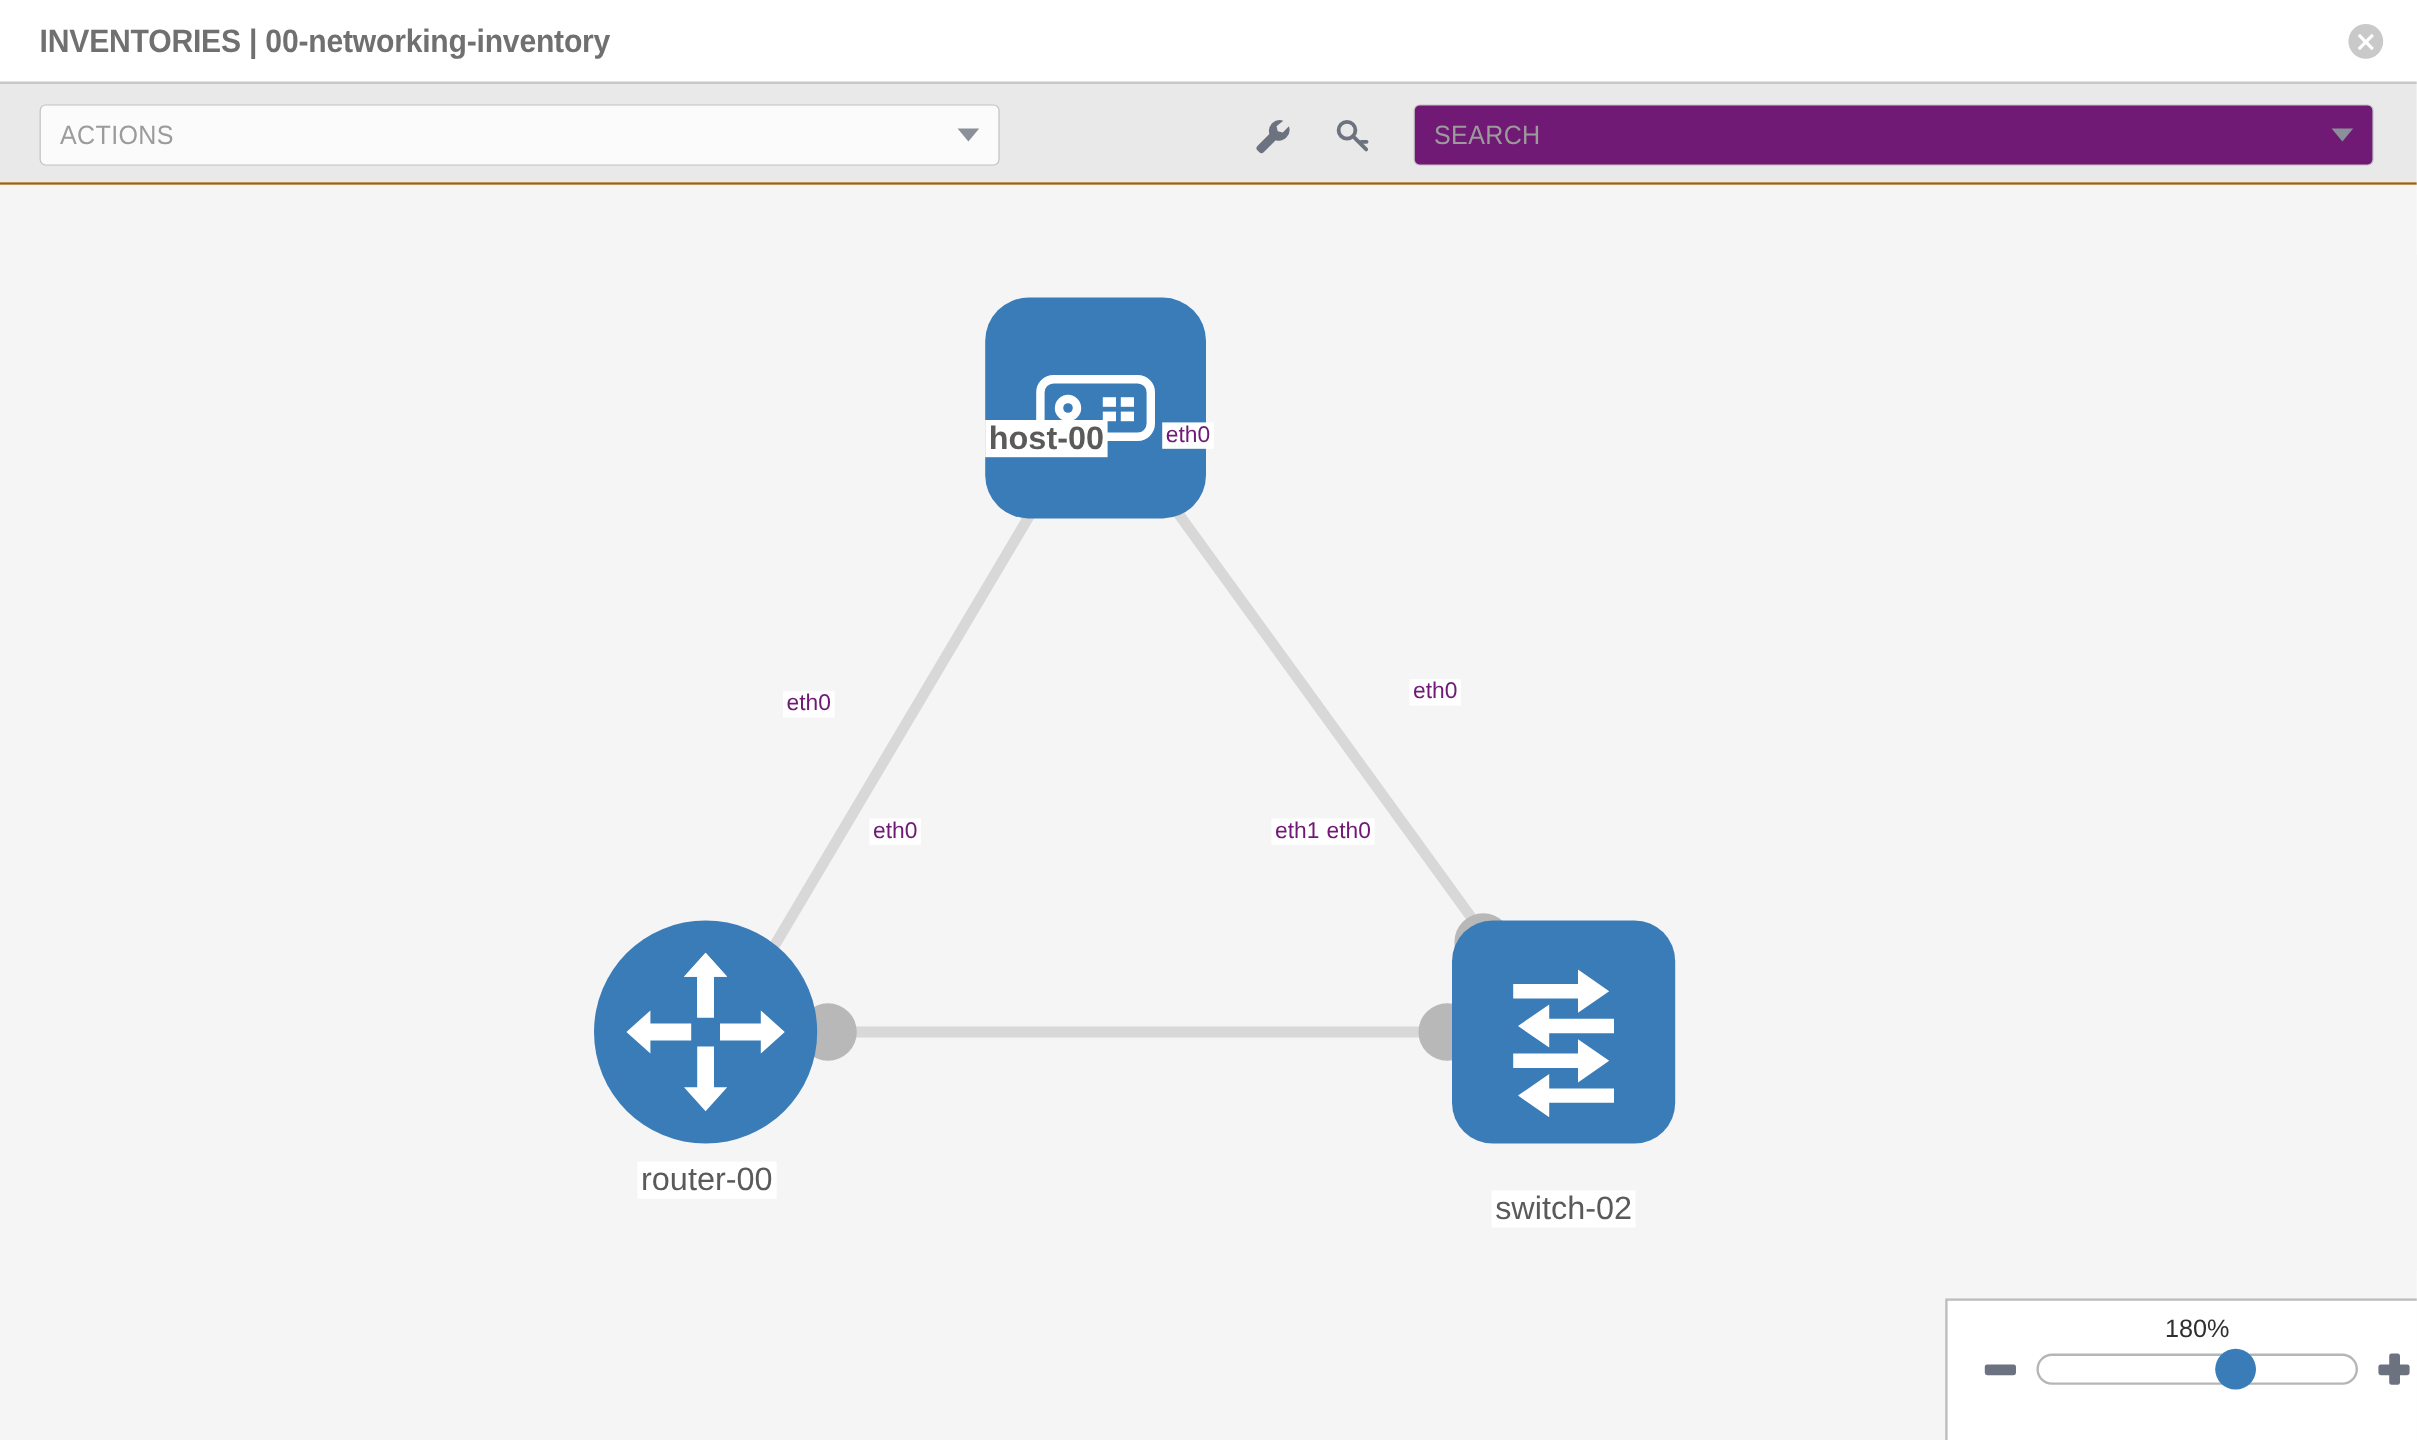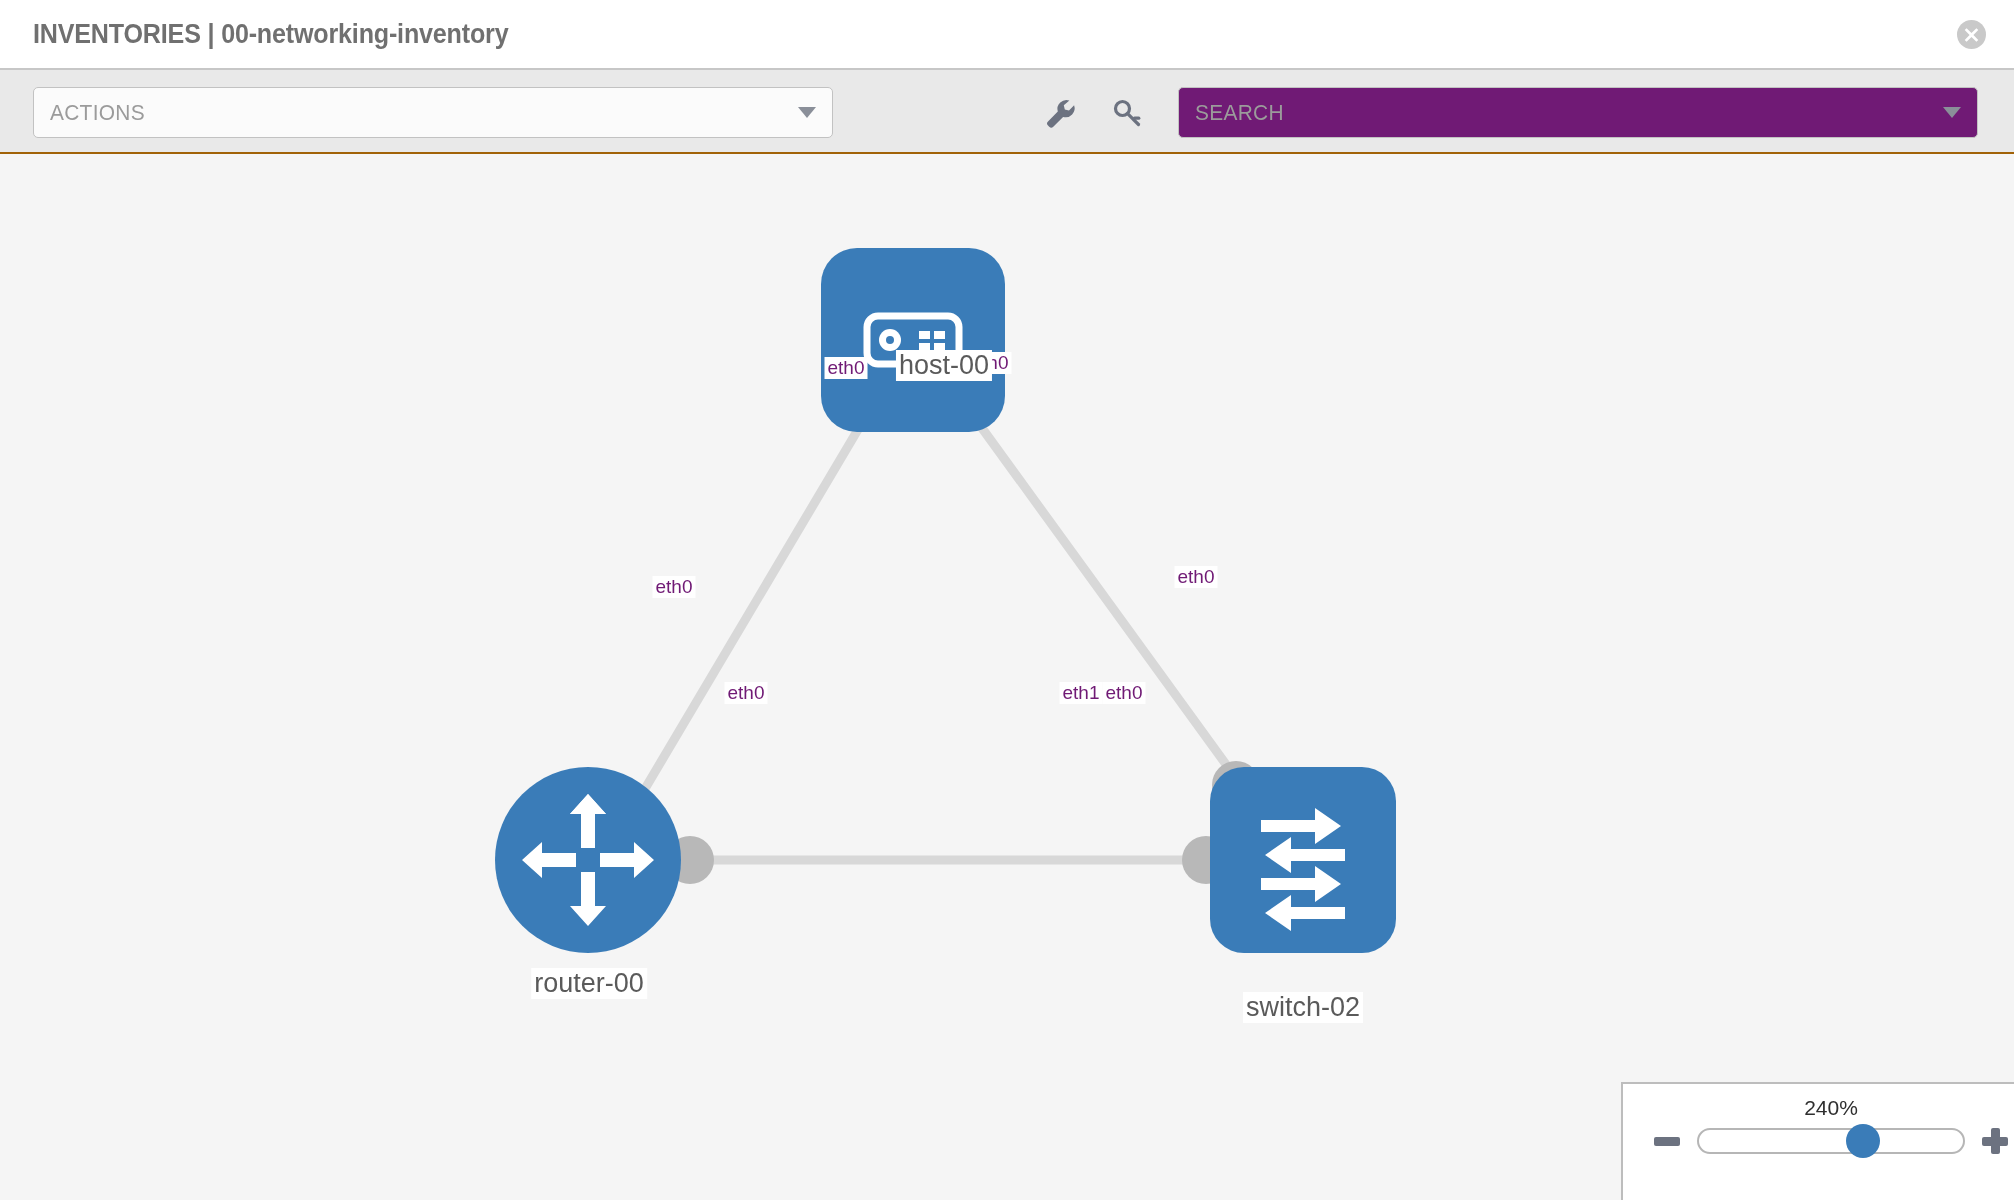--- a/index.html
+++ b/index.html
@@ -357,28 +357,28 @@
     </svg>
 
     <div class="edge-label" style="left:846px; top:203px;">eth0</div>
     <div class="edge-label" style="left:990px; top:198px;">eth0</div>
     <div class="edge-label" style="left:674px; top:422px;">eth0</div>
     <div class="edge-label" style="left:1196px; top:412px;">eth0</div>
     <div class="edge-label" style="left:746px; top:528px;">eth0</div>
     <div class="edge-label" style="left:1124px; top:528px;">eth0</div>
     <div class="edge-label" style="left:1081px; top:528px;">eth1</div>
 
-    <div class="node-label" style="left:944px;  top:196px;">host-00</div>
+    <div class="node-label" style="left:872px;  top:196px;font-weight:bold;">host-00</div>
     <div class="node-label" style="left:589px;  top:814px;">router-00</div>
     <div class="node-label" style="left:1303px; top:838px;">switch-02</div>
 
   </div>
 
   <div class="zoom-panel">
-    <div class="zoom-percent">240%</div>
+    <div class="zoom-percent">180%</div>
     <div class="zoom-controls">
       <div class="zoom-minus"></div>
       <div class="zoom-track">
         <div class="zoom-thumb"></div>
       </div>
       <div class="zoom-plus"></div>
     </div>
   </div>
 
 </div>

